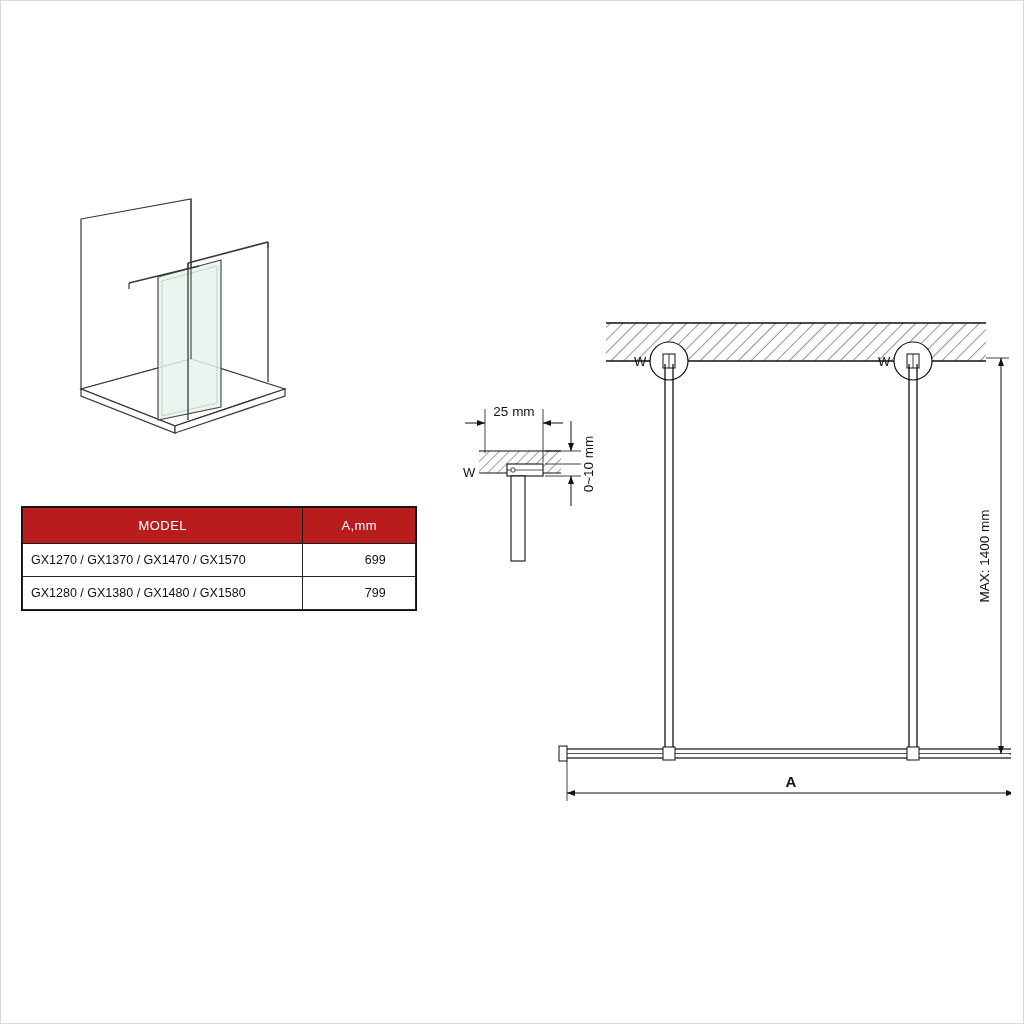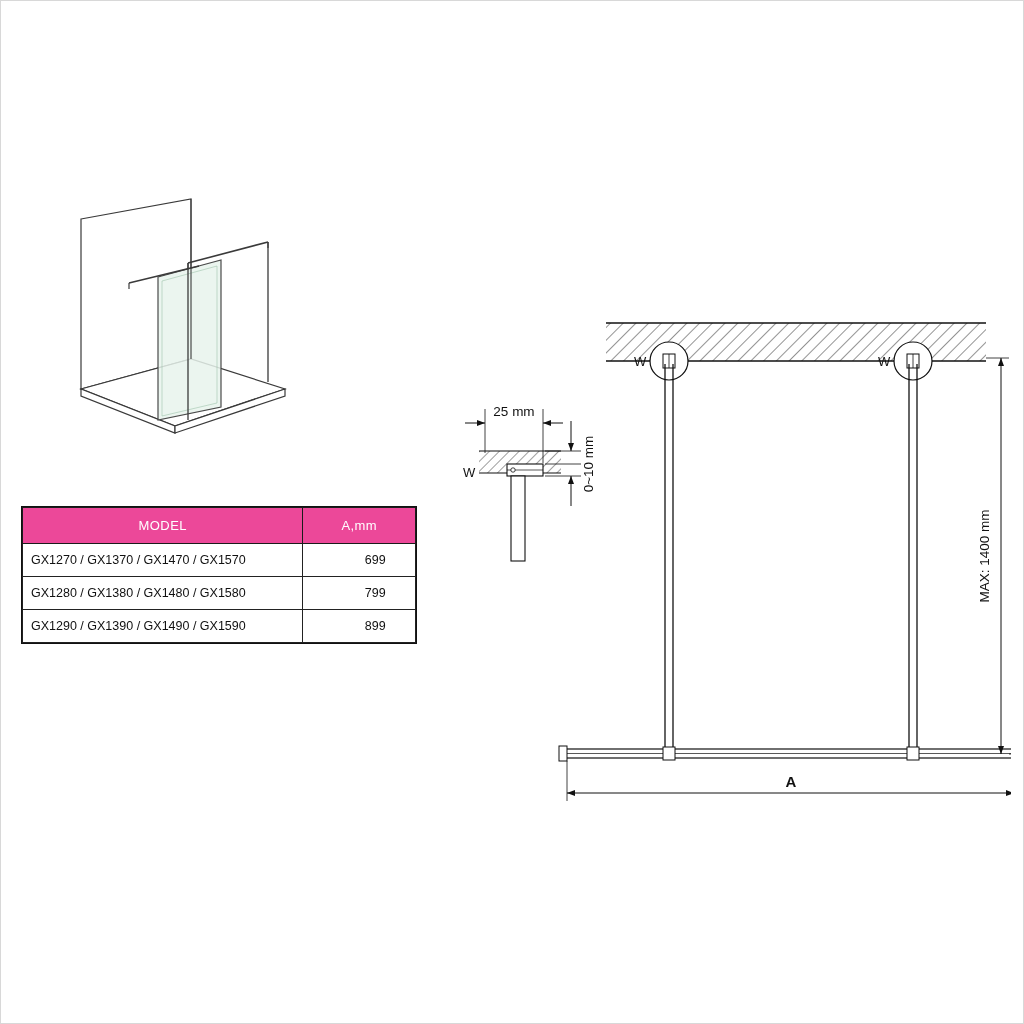--- a/index.html
+++ b/index.html
@@ -41,21 +41,21 @@
     border: 1px solid #111;
     box-sizing: border-box;
     background: #fff;
   }
   table.models {
     border-collapse: collapse;
     width: 100%;
     font-size: 12.5px;
   }
   table.models th {
-    background: #ec4899;
+    background: #b91c1c;
     color: #ffffff;
     font-weight: normal;
     font-size: 13px;
     padding: 10px 4px;
     border: 1px solid #1b1b1b;
     letter-spacing: .4px;
     text-align: center;
   }
   table.models td {
     border: 1px solid #222;
@@ -126,24 +126,20 @@
       </thead>
       <tbody>
         <tr>
           <td class="model-name">GX1270 / GX1370 / GX1470 / GX1570</td>
           <td class="model-dim">699</td>
         </tr>
         <tr>
           <td class="model-name">GX1280 / GX1380 / GX1480 / GX1580</td>
           <td class="model-dim">799</td>
         </tr>
-        <tr>
-          <td class="model-name">GX1290 / GX1390 / GX1490 / GX1590</td>
-          <td class="model-dim">899</td>
-        </tr>
       </tbody>
     </table>
   </div>
 
   <div class="tech">
     <svg width="570" height="560" viewBox="0 0 570 560" fill="none">
       <defs>
         <pattern id="hatch" width="9" height="9" patternTransform="rotate(45)" patternUnits="userSpaceOnUse">
           <line x1="0" y1="0" x2="0" y2="9" stroke="#2a2a2a" stroke-width="1"></line>
         </pattern>

